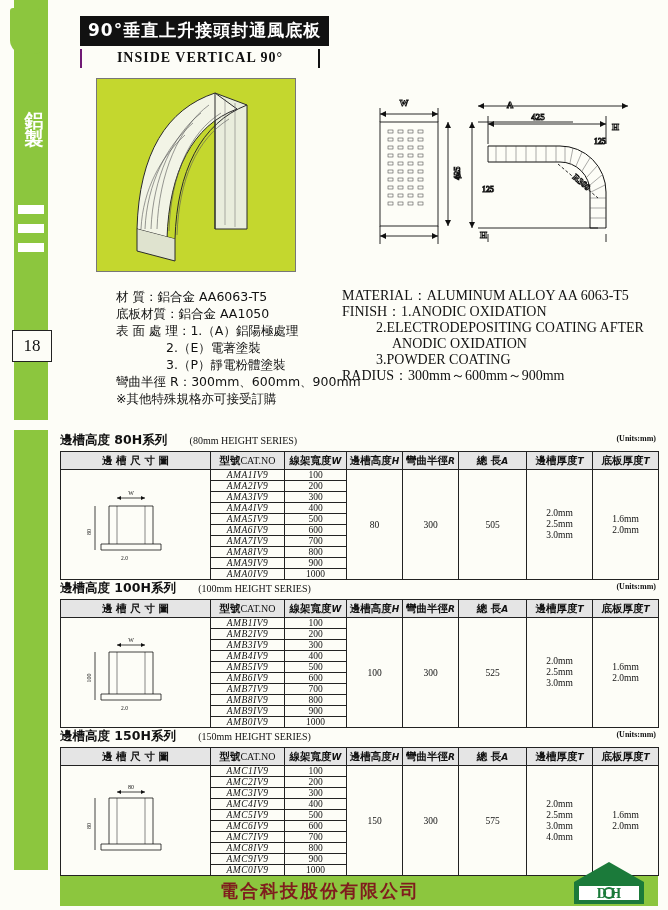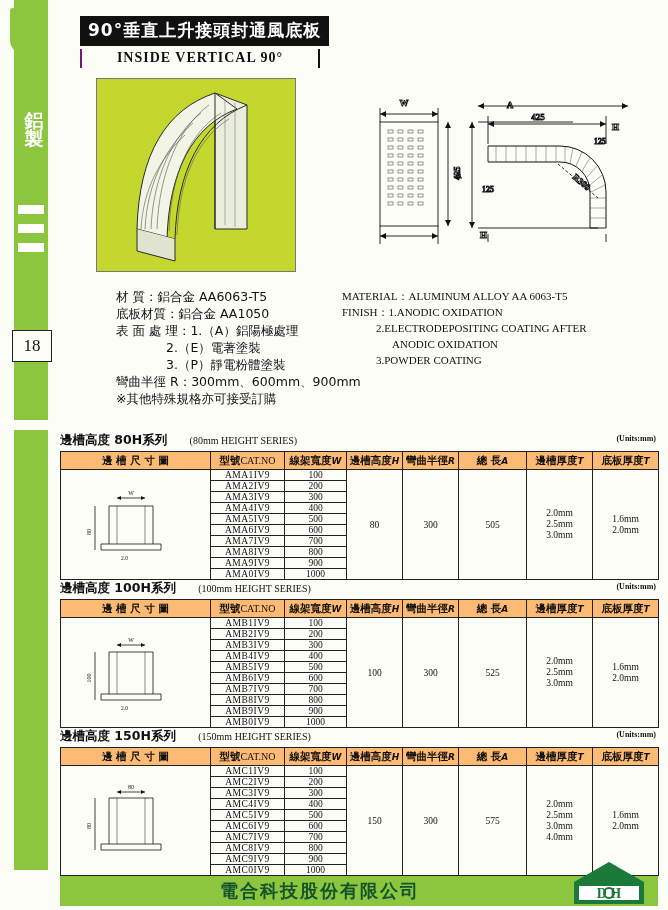--- a/index.html
+++ b/index.html
@@ -63,45 +63,45 @@
   
   .prodbox{
     position:absolute;left:96px;top:78px;width:198px;height:192px;
     background:#c4d72e;border:1px solid #777;
   }
   
   .drawing{position:absolute;left:360px;top:86px;width:290px;height:190px;}
   
   .spec-cn{position:absolute;left:96px;top:288px;width:240px;font-size:12.5px;line-height:17px;font-family:"DejaVu Sans", sans-serif;}
   .spec-cn .ln{white-space:nowrap;margin-left:20px;}
-  .spec-en{position:absolute;left:342px;top:288px;width:320px;font-size:11px;line-height:16px;font-family:"Liberation Serif", serif;}
+  .spec-en{position:absolute;left:342px;top:288px;width:320px;font-size:14px;line-height:16px;font-family:"Liberation Serif", serif;}
   .spec-en .ln{white-space:nowrap;}
   .ind1{padding-left:34px;}
   .ind2{padding-left:50px;}
   
   .tblwrap{position:absolute;left:60px;width:598px;}
   .t1{top:432px;} .t2{top:580px;} .t3{top:728px;}
   .tbl-title{font-size:12.5px;font-weight:bold;font-family:"DejaVu Sans", sans-serif;}
   .tbl-title .en{font-size:10px;font-weight:normal;font-family:"Liberation Serif", serif;padding-left:18px;}
   .units{position:absolute;right:2px;top:2px;font-size:8px;font-family:"Liberation Serif", serif;}
   table{border-collapse:collapse;width:598px;margin-top:2px;table-layout:fixed;}
   table td,table th{border:1px solid #222;font-size:9.5px;text-align:center;font-family:"Liberation Serif", serif;padding:0;}
-  thead th{background:#fdba74;height:17px;font-weight:bold;font-size:10.5px;font-family:"DejaVu Sans", sans-serif;}
+  thead th{background:#e5e5e5;height:17px;font-weight:bold;font-size:10.5px;font-family:"DejaVu Sans", sans-serif;}
   thead th .sub{font-size:10px;font-family:"Liberation Serif", serif;font-weight:normal;}
   thead th .ital{font-style:italic;font-size:9px;}
-  .cat{font-size:9.5px;letter-spacing:0.5px;font-family:"Liberation Serif", serif;}
+  .cat{font-size:9.5px;letter-spacing:0.5px;font-family:"Liberation Serif", serif;font-style:italic;}
   .dimcell{height:86px;vertical-align:middle;}
   .multiline{line-height:11px;}
   
   .footer{
     position:absolute;left:60px;top:876px;width:598px;height:30px;
     background:#8cc63e;
   }
   .footer .fname{
-    position:absolute;left:160px;top:3px;font-size:18px;font-weight:bold;color:#14532d;
+    position:absolute;left:160px;top:3px;font-size:18px;font-weight:bold;color:#7f1d1d;
     font-family:"DejaVu Sans", sans-serif;letter-spacing:2px;
   }
   .logo{
     position:absolute;right:10px;top:-16px;width:78px;height:44px;
   }
   svg{display:block;}
 </style>
 </head>
 <body>
 
@@ -284,20 +284,21 @@
   <div class="ln">彎曲半徑 R：300mm、600mm、900mm</div>
   <div class="ln">※其他特殊規格亦可接受訂購</div>
 </div>
 
 <div class="spec-en">
   <div class="ln">MATERIAL：ALUMINUM ALLOY AA 6063-T5</div>
   <div class="ln">FINISH：1.ANODIC OXIDATION</div>
   <div class="ln ind1">2.ELECTRODEPOSITING COATING AFTER</div>
   <div class="ln ind2">ANODIC OXIDATION</div>
   <div class="ln ind1">3.POWDER COATING</div>
+  <div class="ln">RADIUS：300mm～600mm～900mm</div>
 </div>
 
 <div class="tblwrap t1">
   <div class="tbl-title">
     <span>邊槽高度  80H系列</span>
     <span class="en">(80mm HEIGHT SERIES)</span>
     <span class="units">(Units:mm)</span>
   </div>
   <table>
     <colgroup>

